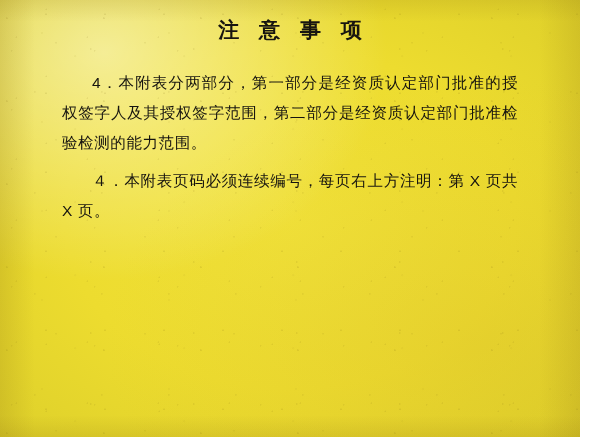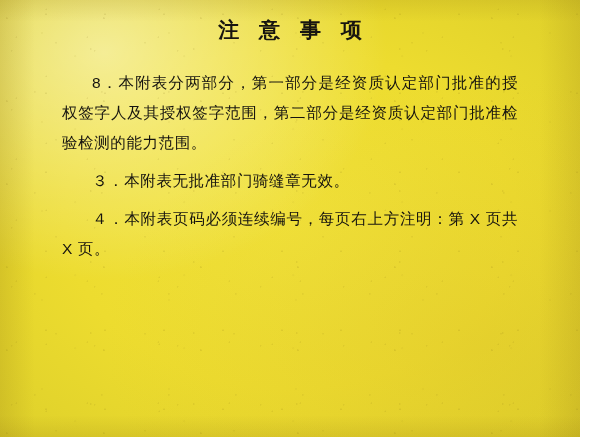--- a/index.html
+++ b/index.html
@@ -91,18 +91,17 @@
 <body>
 
 <div class="page">
   <div class="grain"></div>
   <div class="edge-shade"></div>
 
   <div class="content">
     <h1 class="doc-title">注 意 事 项</h1>
 
     <div class="body-block">
-      <p class="para">8．本附表分两部分，第一部分是经资质认定部门批准的授权签字人及其授权签字范围，第二部分是经资质认定部门批准检验检测的能力范围。</p>
-      <p class="para">３．本附表无批准部门骑缝章无效。</p>
+      <p class="para">4．本附表分两部分，第一部分是经资质认定部门批准的授权签字人及其授权签字范围，第二部分是经资质认定部门批准检验检测的能力范围。</p>
       <p class="para">４．本附表页码必须连续编号，每页右上方注明：第 X 页共 X 页。</p>
     </div>
   </div>
 </div>
 
 </body></html>

